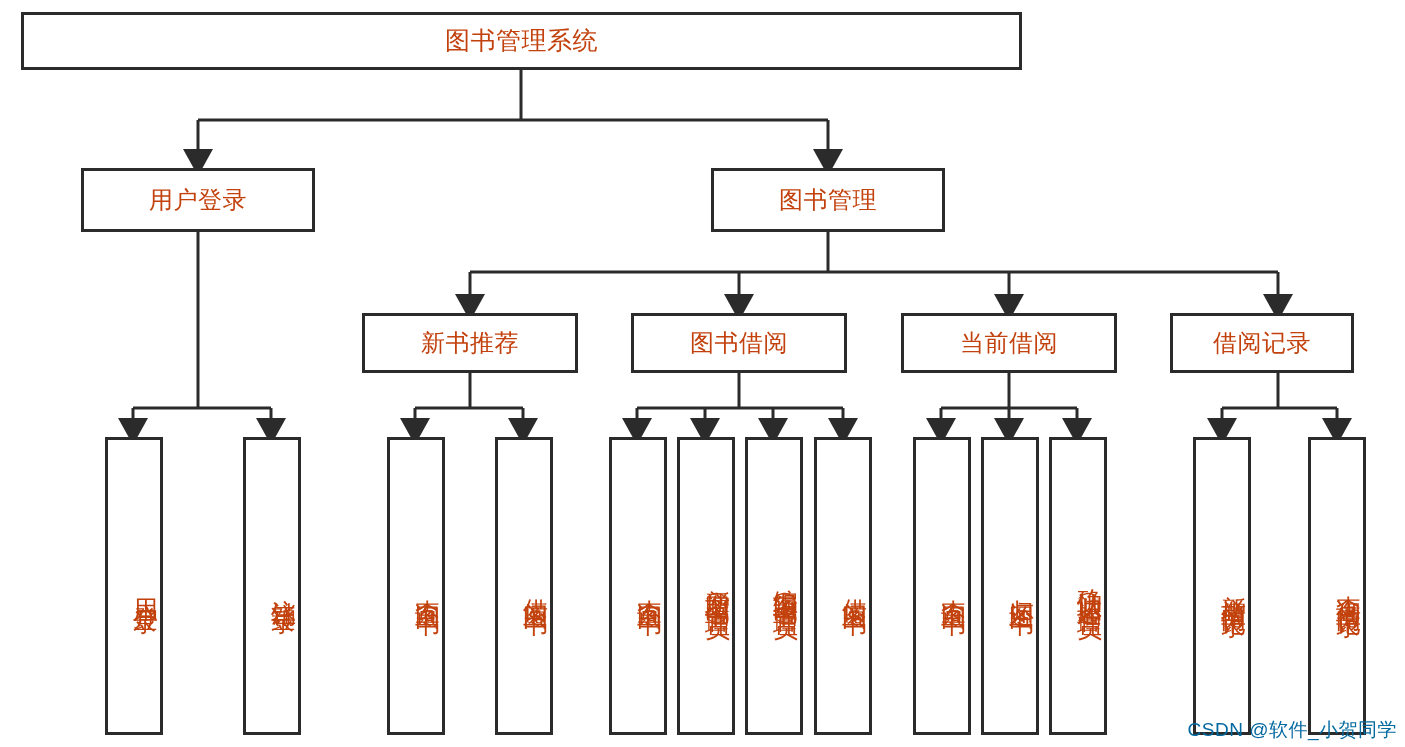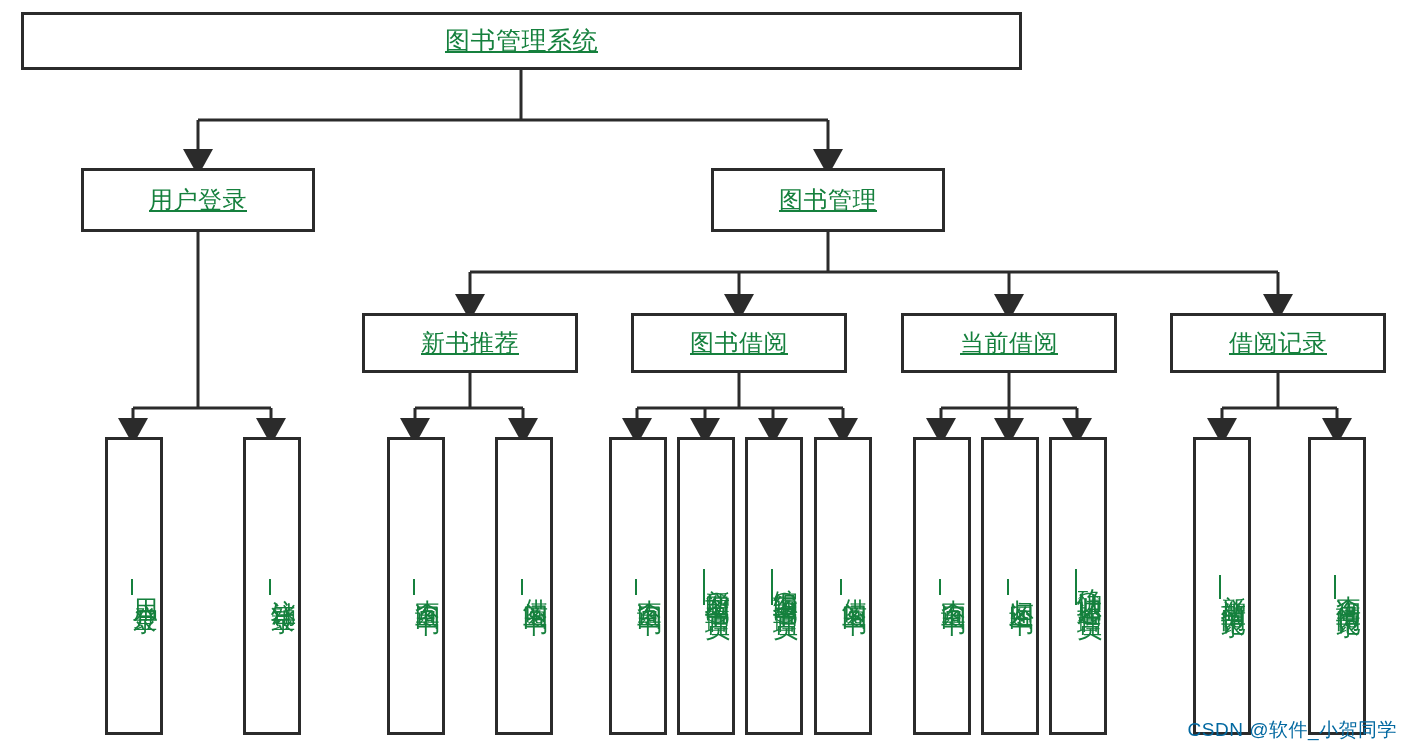--- a/index.html
+++ b/index.html
@@ -27,25 +27,24 @@
     pointer-events: none;
   }
   .node {
     position: absolute;
     box-sizing: border-box;
     background: #ffffff;
     border: 3px solid #2b2b2b;
     display: flex;
     align-items: center;
     justify-content: center;
-    color: #15803d;
+    color: #c2410c;
     line-height: 1.18;
     text-align: center;
     z-index: 2;
-    text-decoration: underline;
   }
   .node.horiz {
     writing-mode: horizontal-tb;
     font-size: 24px;
     letter-spacing: 0.5px;
   }
   .node.root {
     font-size: 25px;
     border-width: 3px;
   }
@@ -141,21 +140,21 @@
 
   <div class="node horiz" style="left:711px; top:168px; width:234px; height:64px;">
     <span>图书管理</span>
   </div>
   <div class="node horiz" style="left:631px; top:313px; width:216px; height:60px;">
     <span>图书借阅</span>
   </div>
   <div class="node horiz" style="left:901px; top:313px; width:216px; height:60px;">
     <span>当前借阅</span>
   </div>
-  <div class="node horiz" style="left:1170px; top:313px; width:216px; height:60px;">
+  <div class="node horiz" style="left:1170px; top:313px; width:184px; height:60px;">
     <span>借阅记录</span>
   </div>
 
   <div class="node vert" style="left:105px; top:437px; width:58px; height:298px;">
     <span class="vtext">用户登录</span>
   </div>
   <div class="node vert" style="left:243px; top:437px; width:58px; height:298px;">
     <span class="vtext">注销登录</span>
   </div>
 

